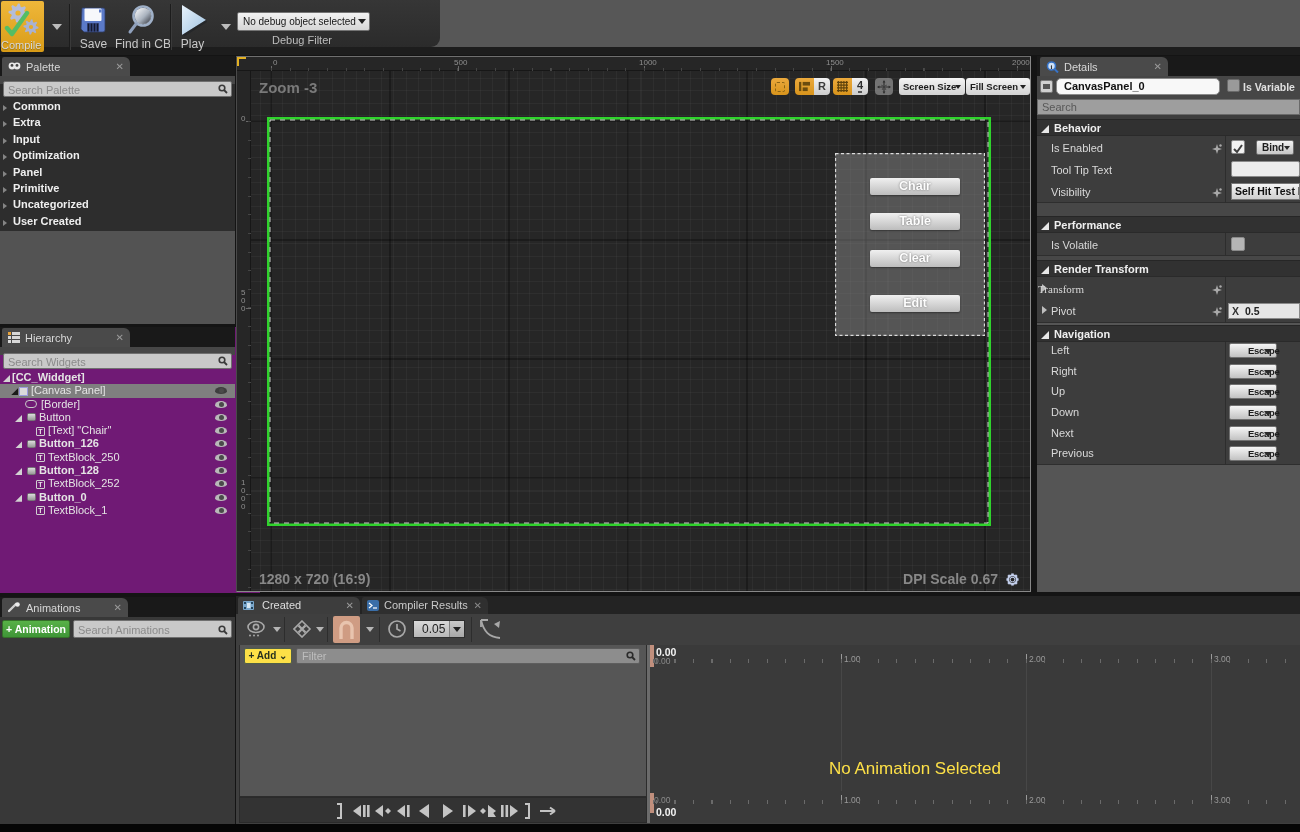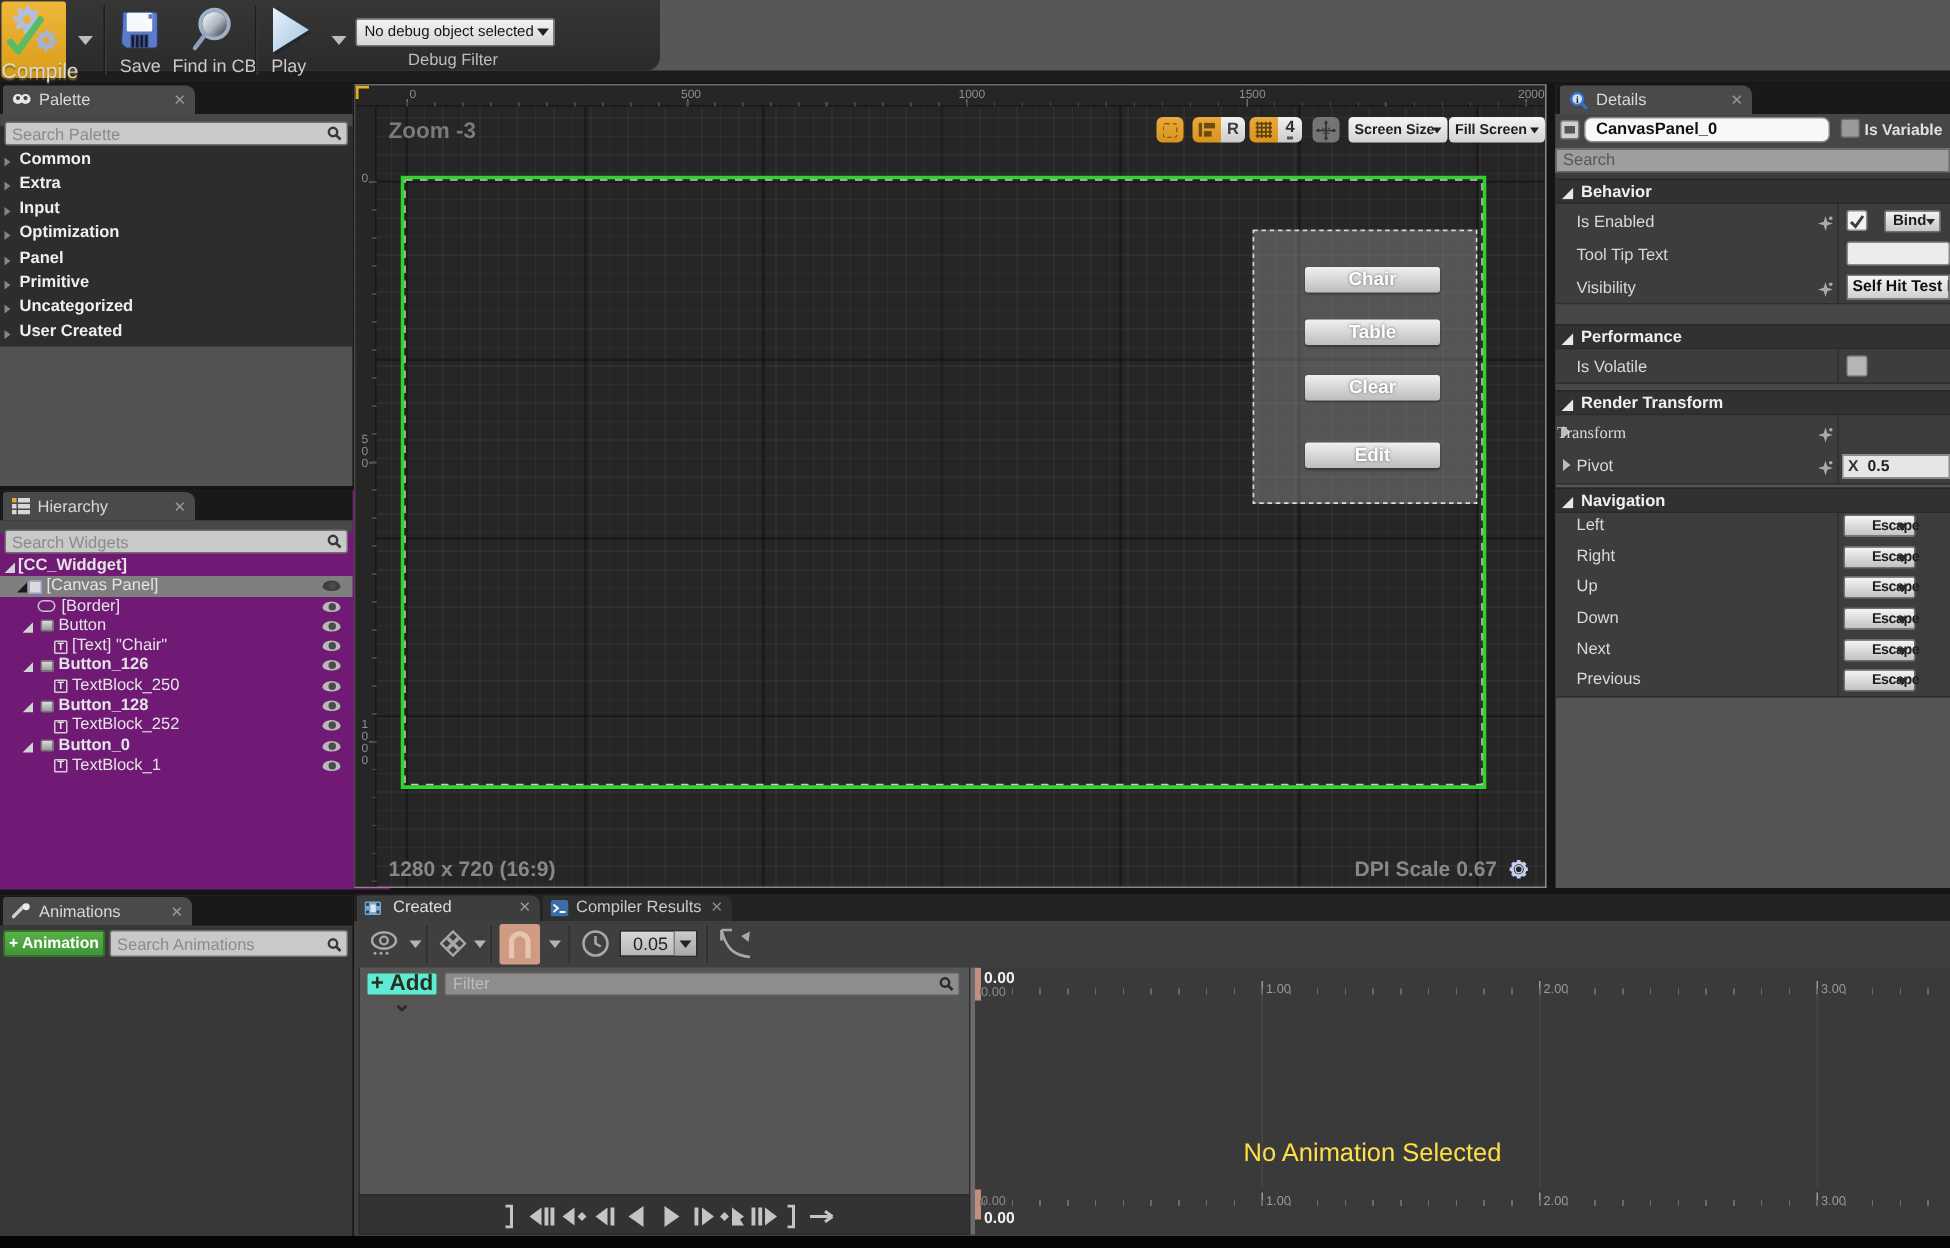--- a/index.html
+++ b/index.html
@@ -52,21 +52,21 @@
   <div class="abs" id="toolbar" style="left:0;top:0;width:1300px;height:55px;background:#1d1d1d;">
     <div class="abs" style="left:0;top:0;width:1300px;height:47px;background:#575757;"></div>
     <div class="abs" style="left:0;top:0;width:440px;height:47px;background:linear-gradient(#363636,#2b2b2b);border-radius:0 0 9px 0;"></div>
 
     <div class="abs" style="left:1px;top:1px;width:43px;height:51px;background:linear-gradient(#efb73a,#d99c17);border-radius:2px;"></div>
     <svg class="abs" style="left:4px;top:2px;" width="38" height="36" viewBox="0 0 38 36">
       <path d="M23.5 11.0 L23.3 12.9 L20.3 13.6 L19.7 14.8 L20.7 17.7 L19.3 18.9 L16.6 17.3 L15.3 17.7 L14.0 20.5 L12.1 20.3 L11.4 17.3 L10.2 16.7 L7.3 17.7 L6.1 16.3 L7.7 13.6 L7.3 12.3 L4.5 11.0 L4.7 9.1 L7.7 8.4 L8.3 7.2 L7.3 4.3 L8.7 3.1 L11.4 4.7 L12.7 4.3 L14.0 1.5 L15.9 1.7 L16.6 4.7 L17.8 5.3 L20.7 4.3 L21.9 5.7 L20.3 8.4 L20.7 9.7 Z M16.6 11.0 A2.6 2.6 0 1 0 11.4 11.0 A2.6 2.6 0 1 0 16.6 11.0 Z" fill="#b4bdda" fill-rule="evenodd"></path>
       <path d="M34.5 25.0 L34.4 26.5 L31.8 27.0 L31.3 27.9 L32.3 30.3 L31.2 31.2 L29.0 29.8 L28.0 30.1 L27.0 32.5 L25.5 32.4 L25.0 29.8 L24.1 29.3 L21.7 30.3 L20.8 29.2 L22.2 27.0 L21.9 26.0 L19.5 25.0 L19.6 23.5 L22.2 23.0 L22.7 22.1 L21.7 19.7 L22.8 18.8 L25.0 20.2 L26.0 19.9 L27.0 17.5 L28.5 17.6 L29.0 20.2 L29.9 20.7 L32.3 19.7 L33.2 20.8 L31.8 23.0 L32.1 24.0 Z M29.1 25.0 A2.1 2.1 0 1 0 24.9 25.0 A2.1 2.1 0 1 0 29.1 25.0 Z" fill="#a9b2d2" fill-rule="evenodd"></path>
       <path d="M3 26 L8 32 L23 11" fill="none" stroke="#56bd64" stroke-width="4.4" stroke-linecap="round" stroke-linejoin="round"></path>
     </svg>
-    <div class="abs" style="left:1px;top:39px;width:35px;text-align:left;color:#3e3222;font-size:14px;color:#d8d8d8;text-shadow:0 1px 1px #8a6a10;">Compile</div>
+    <div class="abs" style="left:1px;top:39px;width:35px;text-align:left;color:#3e3222;font-size:11px;color:#d8d8d8;text-shadow:0 1px 1px #8a6a10;">Compile</div>
     <div class="abs" style="left:52px;top:24px;width:0;height:0;border-left:5px solid transparent;border-right:5px solid transparent;border-top:6px solid #bcbcbc;"></div>
     <div class="abs" style="left:69px;top:4px;width:1px;height:46px;background:#1c1c1c;"></div>
     <div class="abs" style="left:70px;top:4px;width:1px;height:46px;background:#3a3a3a;"></div>
 
     <svg class="abs" style="left:78px;top:5px;" width="30" height="30" viewBox="0 0 30 30">
       <path d="M4 3 h21 a2 2 0 0 1 2 2 v20 a2 2 0 0 1 -2 2 h-19 l-3 -3 z" fill="#5b7ac8"></path>
       <path d="M4 3 h21 a2 2 0 0 1 2 2 v20 a2 2 0 0 1 -2 2 h-19 l-3 -3 z" fill="none" stroke="#2e3c66" stroke-width="0.8"></path>
       <rect x="6.5" y="3.5" width="17" height="12.5" rx="1" fill="#f7f8fb"></rect>
       <rect x="9" y="18" width="12" height="9" fill="#3d4f88"></rect>
       <path d="M10.5 18.5 v8 M13.5 18.5 v8 M16.5 18.5 v8 M19.5 18.5 v8" stroke="#141a30" stroke-width="1.6"></path>
@@ -506,21 +506,21 @@
       <span style="position:absolute;right:3px;top:6px;border-left:4px solid transparent;border-right:4px solid transparent;border-top:5px solid #222;"></span>
     </div>
     <div class="tsep" style="left:235px;"></div>
     <svg class="abs" style="left:243px;top:22px;" width="24" height="23" viewBox="0 0 24 23">
         <path d="M2 2 C5 14 10 19 21 20" fill="none" stroke="#a8a8a8" stroke-width="1.8"></path>
         <path d="M2 2 L2 9 M2 2 L9 2" stroke="#a8a8a8" stroke-width="1.8"></path>
         <path d="M15 6 L21 3 L20 10 Z" fill="#a8a8a8"></path>
       </svg>
 
     <div class="abs" style="left:3px;top:49px;width:408px;height:152px;background:#565656;border:1px solid #2c2c2c;border-top:none;"></div>
-    <div class="abs" style="left:8px;top:52px;width:48px;height:16px;background:#5eead4;border:1px solid #4f5f49;border-radius:2px;color:#25301f;font-size:15px;font-weight:bold;line-height:14px;text-align:center;">+ Add ⌄</div>
+    <div class="abs" style="left:8px;top:52px;width:48px;height:16px;background:#fde047;border:1px solid #4f5f49;border-radius:2px;color:#25301f;font-size:10px;font-weight:bold;line-height:14px;text-align:center;">+ Add ⌄</div>
     <div class="abs" style="left:60px;top:52px;width:344px;height:16px;background:#8d8d8d;border:1px solid #5e5e5e;color:#bdbdbd;font-size:11px;line-height:14px;padding-left:5px;border-radius:2px;">Filter</div>
     <svg class="mag" style="left:390px;top:55px;" viewBox="0 0 10 10">
         <circle cx="4" cy="4" r="2.8" fill="none" stroke="#2a2a2a" stroke-width="1.6"></circle>
         <path d="M6 6 L9 9" stroke="#2a2a2a" stroke-width="1.8"></path>
       </svg>
 
     <div class="abs" style="left:3px;top:201px;width:408px;height:26px;background:#333333;border:1px solid #2a2a2a;">
       <svg class="abs" style="left:95px;top:5px;" width="230" height="16" viewBox="0 0 230 16" fill="#c4c4c4">
         <path d="M6 1 L6 15 M2 1 H 7 M2 15 H7" stroke="#c4c4c4" stroke-width="2" fill="none"></path>
         <path d="M26 2 L18 8 L26 14 Z"></path>

